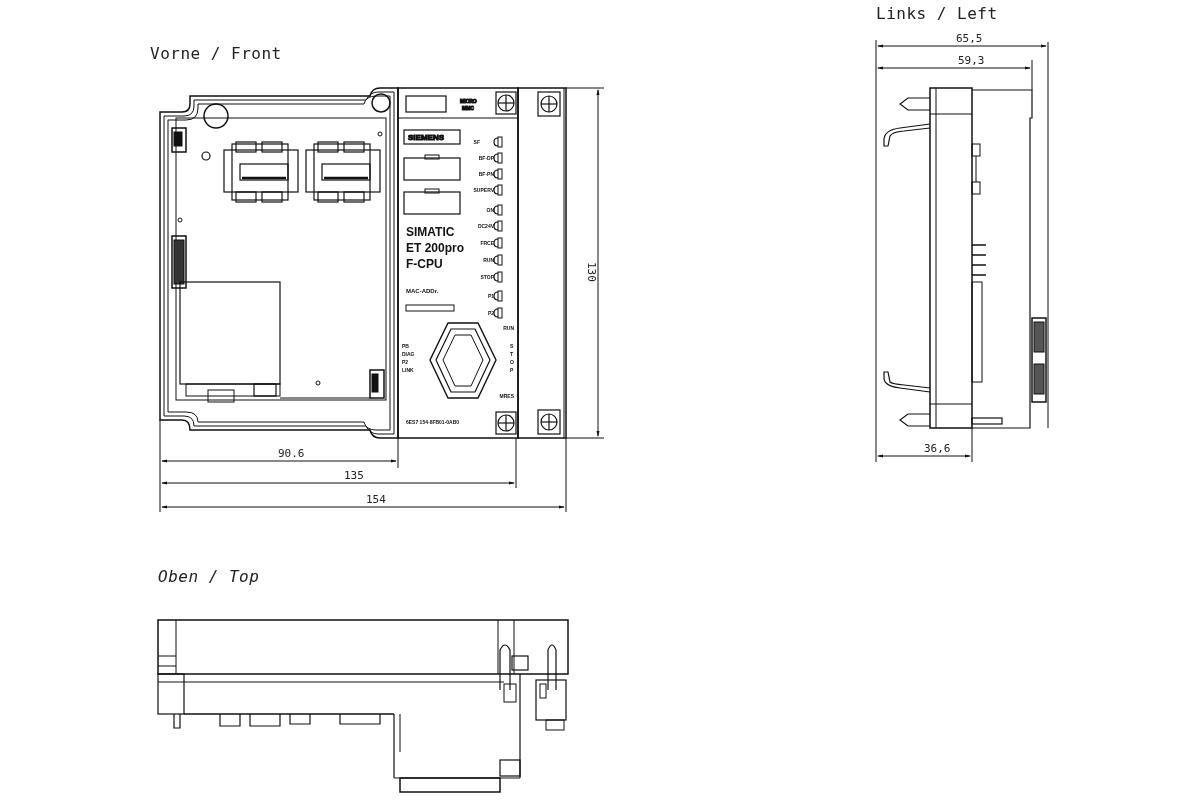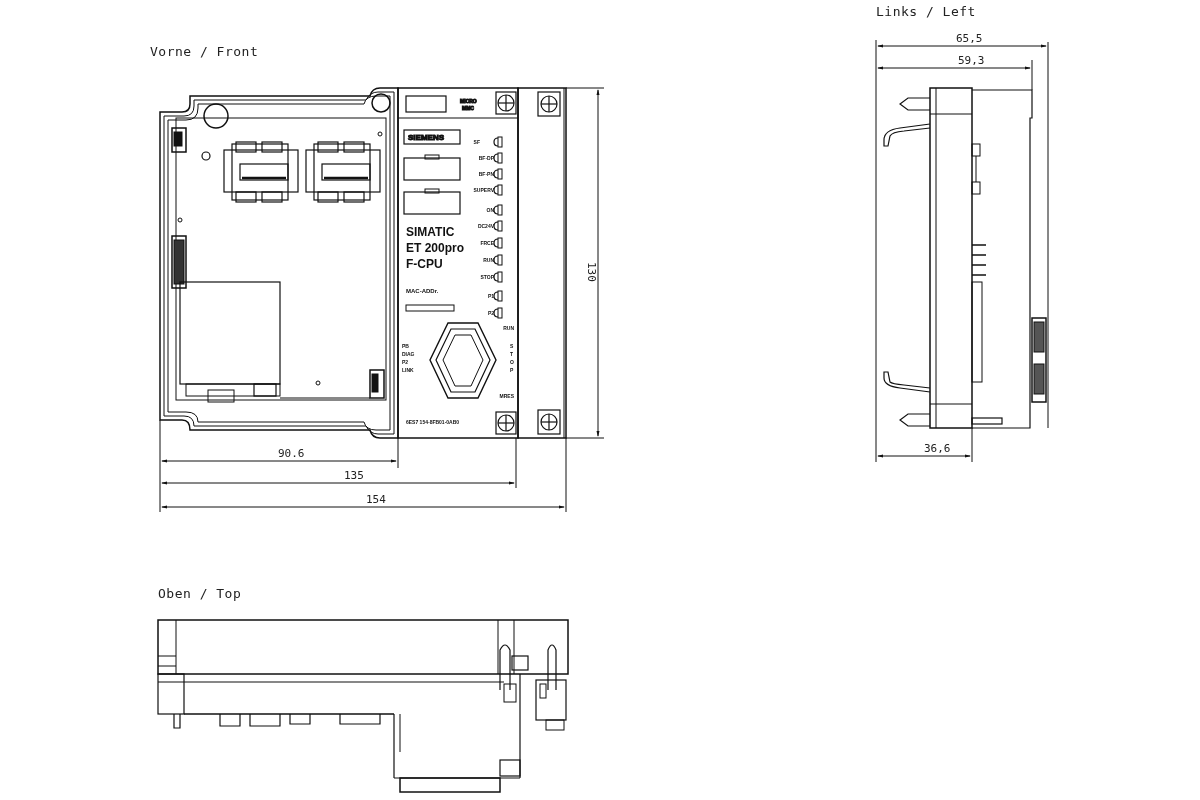--- a/index.html
+++ b/index.html
@@ -1,28 +1,28 @@
 <!DOCTYPE html>
 <html><head>
   <meta charset="utf-8">
   <style>
     html, body { margin: 0; padding: 0; background: #ffffff; }
     body { width: 1200px; height: 800px; position: relative; overflow: hidden; font-family: "DejaVu Sans Mono", monospace; color: #111; }
-    .label { position: absolute; font-size: 13px; letter-spacing: 0.5px; color: #222; }
+    .label { position: absolute; font-size: 16px; letter-spacing: 0.5px; color: #222; }
     svg { position: absolute; left: 0; top: 0; }
     .dim { font-family: "DejaVu Sans Mono", monospace; font-size: 11px; fill: #222; }
     .tiny { font-family: "Liberation Sans", sans-serif; font-size: 5px; font-weight: bold; fill: #111; }
     .brand { font-family: "Liberation Sans", sans-serif; font-size: 12px; font-weight: bold; fill: #111; }
   </style>
 </head>
 <body>
 
 <div class="label" style="left:150px; top:44px;text-align:center;">Vorne / Front</div>
 <div class="label" style="left:876px; top:4px;">Links / Left</div>
-<div class="label" style="left:158px; top:586px;">Oben / Top</div>
+<div class="label" style="left:158px; top:567px;font-style:italic;">Oben / Top</div>
 
 <svg width="1200" height="800" viewBox="0 0 1200 800">
   <defs>
     <marker id="arr" markerWidth="6" markerHeight="6" refX="5" refY="3" orient="auto">
       <path d="M0,1.5 L6,3 L0,4.5 Z" fill="#111"></path>
     </marker>
     <marker id="arrS" markerWidth="6" markerHeight="6" refX="1" refY="3" orient="auto">
       <path d="M6,1.5 L0,3 L6,4.5 Z" fill="#111"></path>
     </marker>
   </defs>

